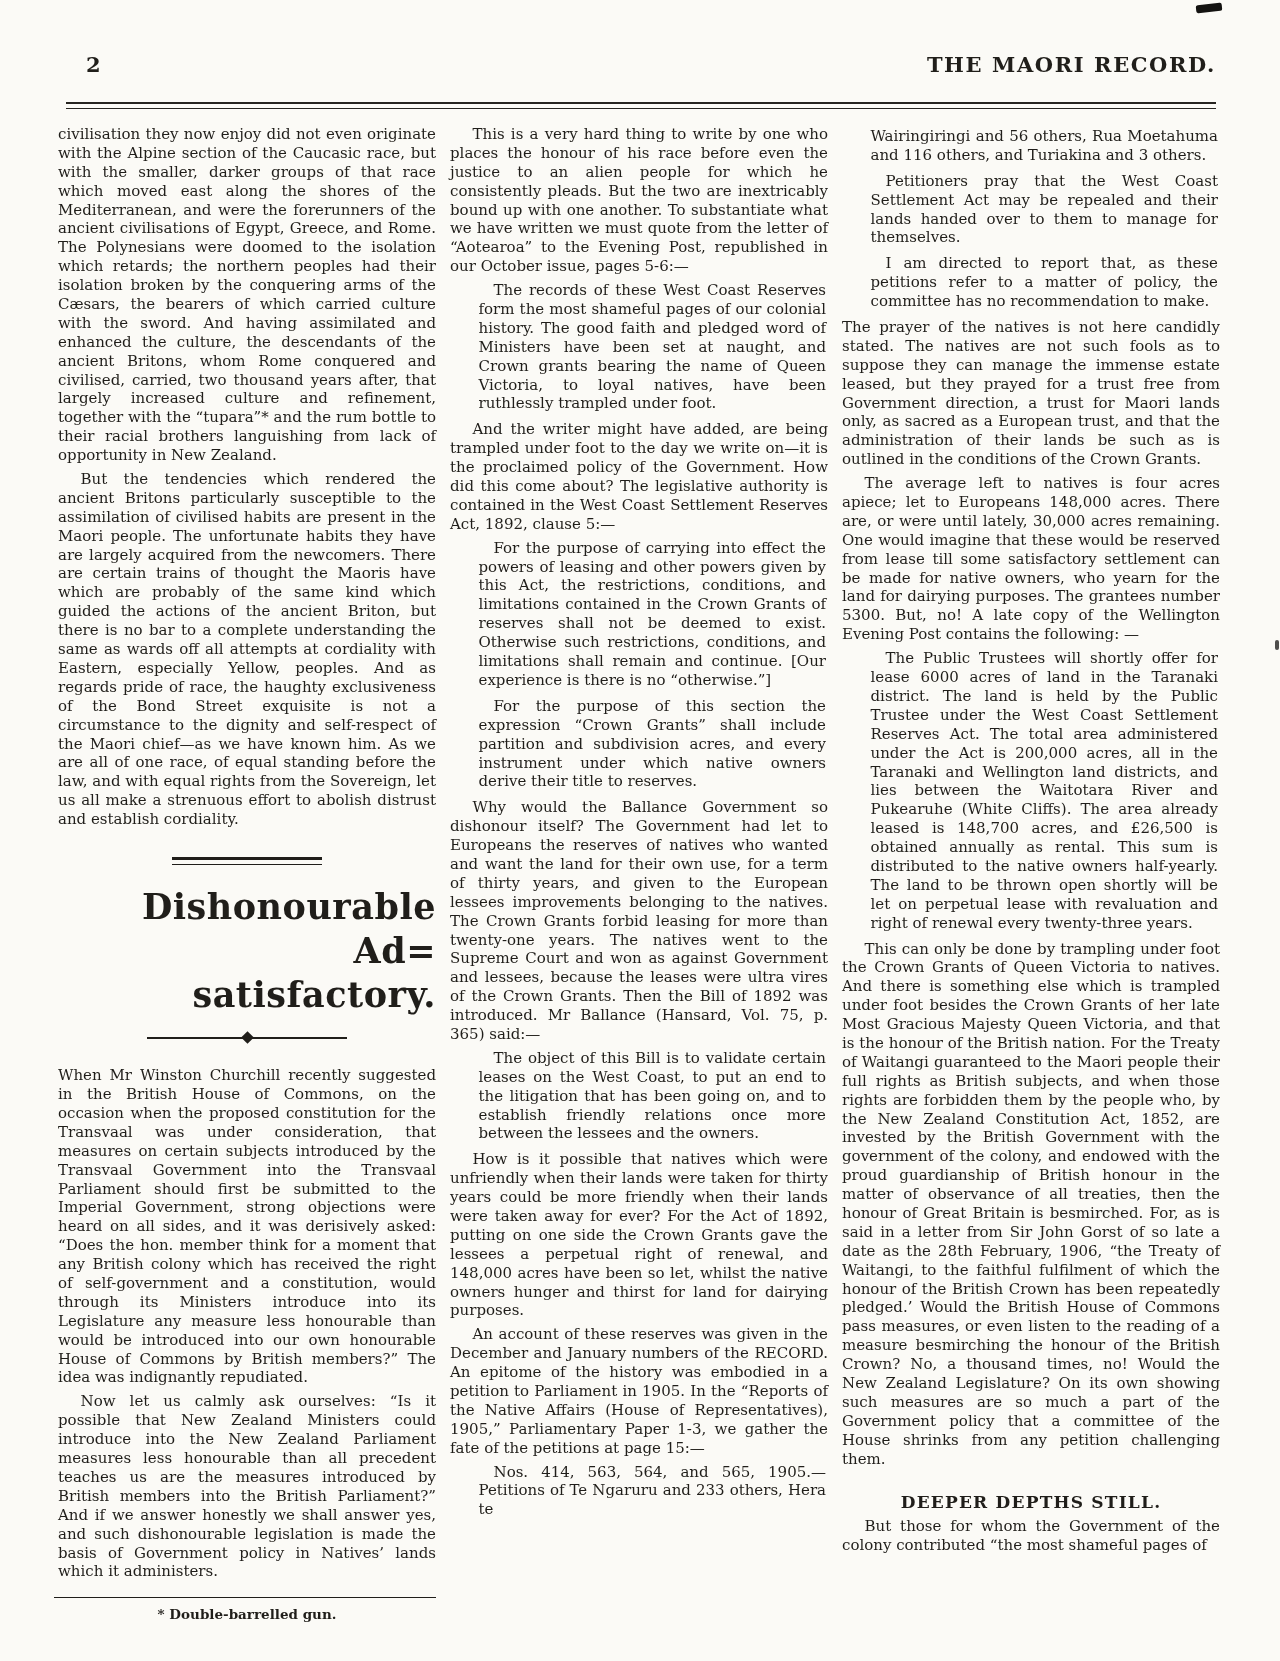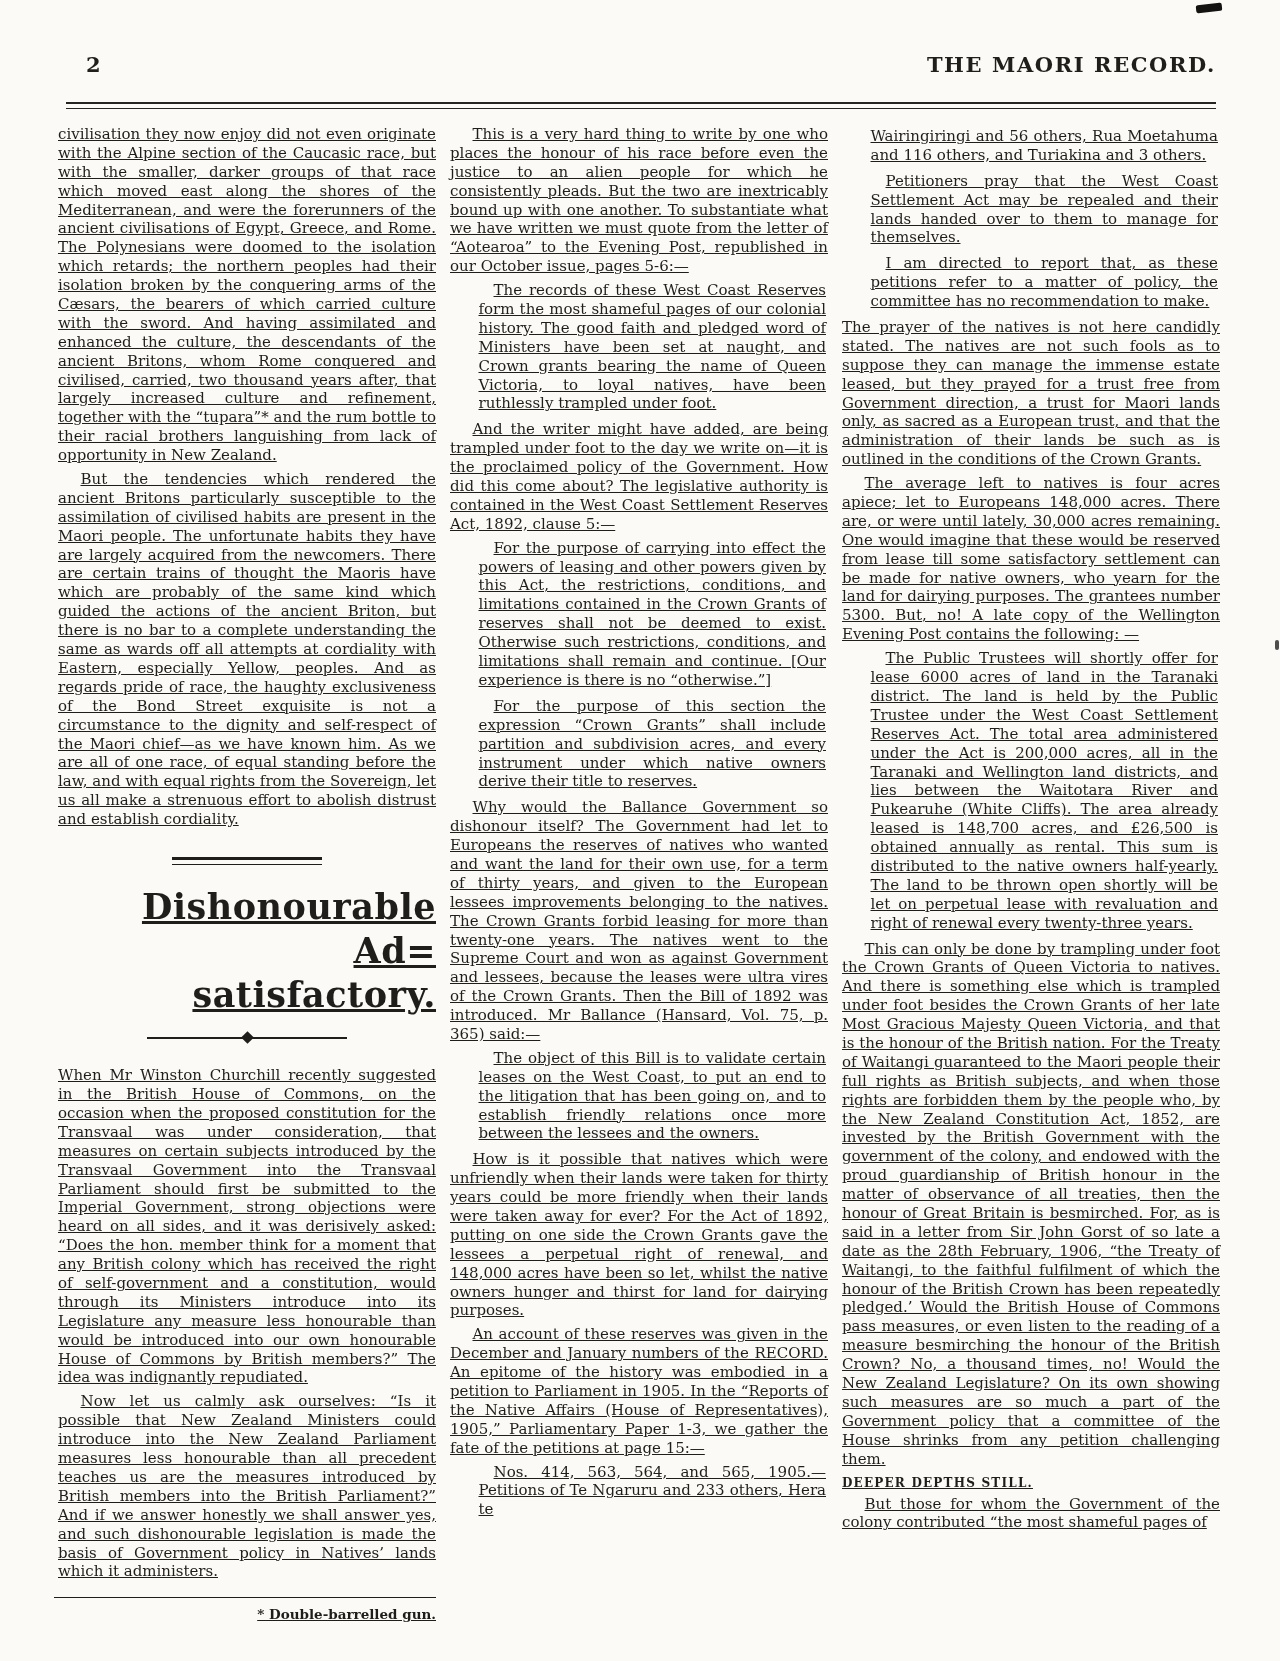--- a/index.html
+++ b/index.html
@@ -16,40 +16,40 @@
   .speck-a{top:4px;right:58px;width:26px;height:8px;border-radius:2px;transform:rotate(-6deg);}
   .speck-b{top:640px;right:1px;width:4px;height:10px;opacity:.75;border-radius:2px;}
   .header{position:relative;margin:0 64px;padding-top:52px;height:46px;}
   .page-number{position:absolute;left:22px;top:52px;font-size:21px;font-weight:bold;}
   .masthead{text-align:right;font-size:21px;font-weight:bold;letter-spacing:1.6px;}
   .header-rule{
     margin:4px 64px 0 66px;height:4px;
     border-top:2.5px solid #262420;
     border-bottom:1.5px solid #262420;
   }
-  .columns{display:flex;gap:14px;margin:16px 60px 0 58px;text-decoration:underline;}
+  .columns{display:flex;gap:14px;margin:16px 60px 0 58px;}
   .col{flex:1;font-size:15px;line-height:1.26;text-align:justify;}
   .par{margin:0 0 5px;text-indent:1.5em;}
   .par.flush{text-indent:0;}
   .quote{margin:2px 2px 7px 1.9em;text-indent:1em;}
   .quote.cont{text-indent:0;}
   .article-head-rule{
     width:150px;height:4px;margin:28px auto 20px;
     border-top:3px solid #201e1a;border-bottom:1.5px solid #201e1a;
   }
   .article-title{
     text-align:right;font-size:35px;line-height:1.26;font-weight:bold;
     letter-spacing:.5px;margin:0;text-indent:0;
   }
   .diamond-rule{display:flex;align-items:center;width:200px;margin:16px auto 24px;}
   .diamond-rule .line{flex:1;height:2px;background:#201e1a;}
   .diamond-rule .diamond{width:9px;height:9px;background:#201e1a;transform:rotate(45deg);margin:0 -1px;}
   .footnote-rule{border-top:1.5px solid #201e1a;margin:16px 0 8px -4px;}
-  .footnote{text-align:right;font-size:13.5px;font-weight:bold;text-indent:0;margin:0;}
-  .subhead{font-size:12px;letter-spacing:1.2px;margin:8px 0 3px;text-indent:0;}
+  .footnote{text-align:center;font-size:13.5px;font-weight:bold;text-indent:0;margin:0;}
+  .subhead{text-align:center;font-size:17px;letter-spacing:1.2px;margin:24px 0 3px;text-indent:0;}
 </style>
 </head>
 <body>
 
 <div class="page">
 
   <div class="scan-speck speck-a"></div>
   <div class="scan-speck speck-b"></div>
 
   <div class="header">

